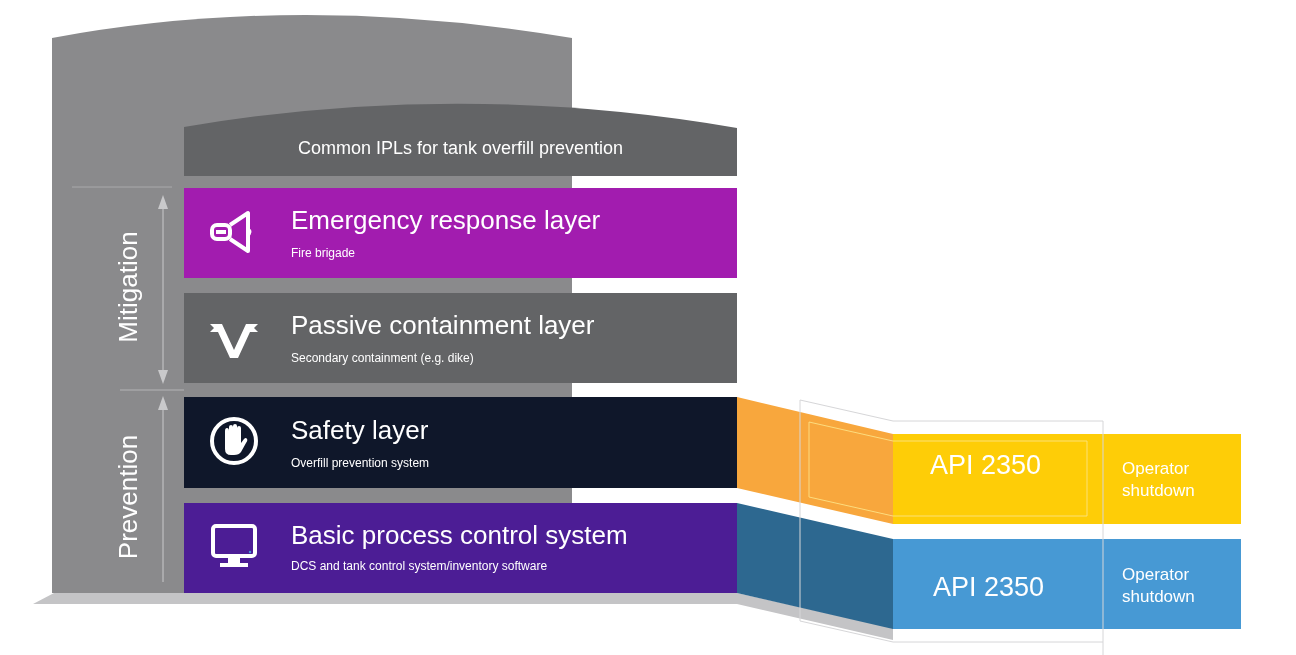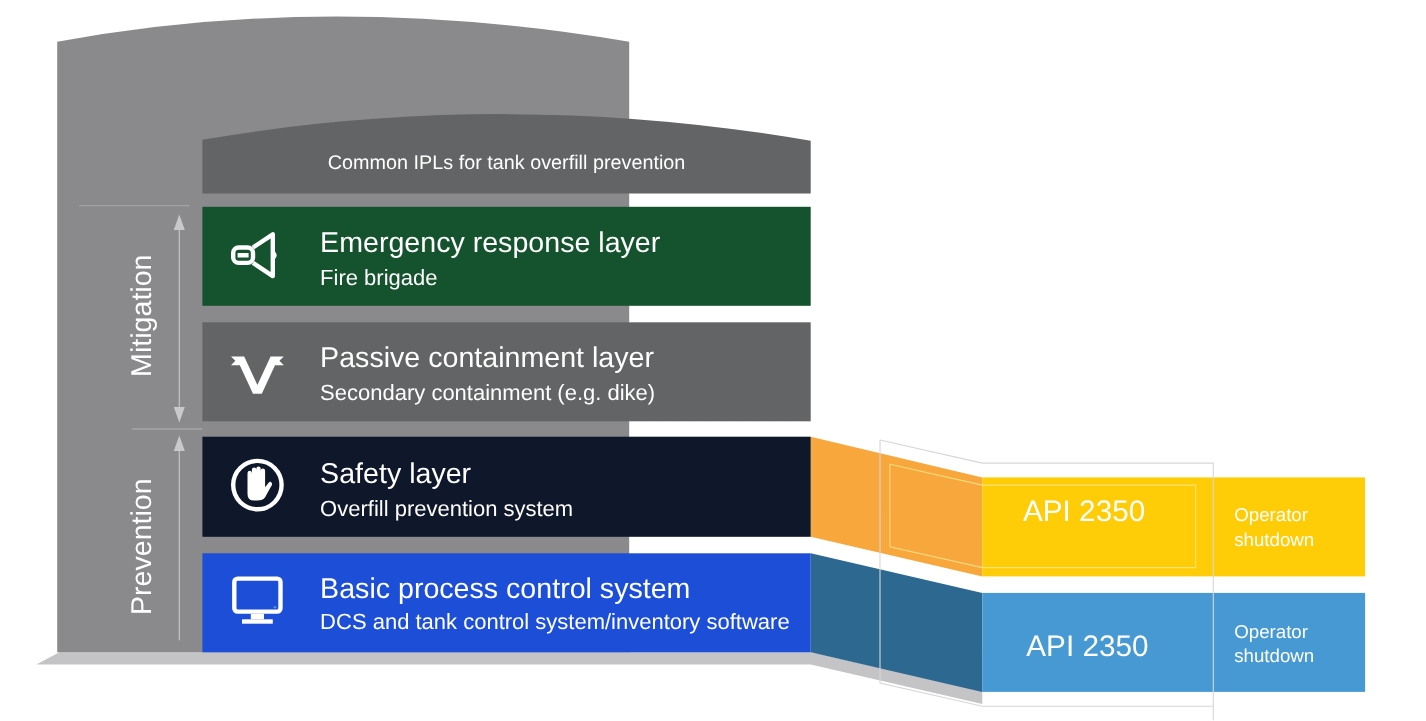--- a/index.html
+++ b/index.html
@@ -2,21 +2,21 @@
 <html><head>
 <meta charset="utf-8">
 <style>
   html, body { margin: 0; padding: 0; background: #ffffff; }
   body { width: 1296px; height: 655px; position: relative; overflow: hidden;
          font-family: "Liberation Sans", sans-serif; }
   #stage { position: absolute; left: 0; top: 0; width: 1296px; height: 655px; }
   .abs { position: absolute; }
   .layer { position: absolute; left: 184px; width: 553px; color: #ffffff; }
   .layer .title { position: absolute; left: 107px; font-size: 26px; line-height: 30px; white-space: nowrap; }
-  .layer .sub { position: absolute; left: 107px; font-size: 20px; line-height: 20px; white-space: nowrap; }
+  .layer .sub { position: absolute; left: 107px; font-size: 12px; line-height: 20px; white-space: nowrap; }
   .layer .icon { position: absolute; left: 24px; width: 52px; height: 52px; }
   .vlabel { position: absolute; color: #ffffff; font-size: 26px; white-space: nowrap;
             transform: rotate(-90deg); transform-origin: center center; text-align: center; }
   .std { position: absolute; color: #ffffff; font-size: 27px; line-height: 30px; white-space: nowrap; }
   .note { position: absolute; color: #ffffff; font-size: 17px; line-height: 22px; }
 </style>
 </head>
 <body>
 
 <div id="stage">
@@ -49,21 +49,21 @@
     <polyline points="800,400 800,621 893,642 1103,642" fill="none" stroke="#d6d6d8" stroke-width="1"></polyline>
 
     <polygon points="809,422 893,441 1087,441 1087,516 893,516 809,497" fill="none" stroke="#fde58a" stroke-width="1" opacity="0.85"></polygon>
   </svg>
 
   <div class="abs" style="left:184px;top:136px;width:553px;text-align:center;color:#fff;font-size:18px;line-height:24px;">Common IPLs for tank overfill prevention</div>
 
   <div class="vlabel" style="left:58px;top:272px;width:140px;height:30px;line-height:30px;">Mitigation</div>
   <div class="vlabel" style="left:58px;top:482px;width:140px;height:30px;line-height:30px;">Prevention</div>
 
-  <div class="layer" style="top:188px;height:90px;background:#14532d;">
+  <div class="layer" style="top:188px;height:90px;background:#a21caf;">
     <svg class="icon" style="top:19px" viewBox="0 0 52 52">
       <rect x="4" y="18" width="18" height="14" rx="5" fill="none" stroke="#fff" stroke-width="4"></rect>
       <path d="M 22 18 L 40 6 L 40 44 L 22 32" fill="none" stroke="#fff" stroke-width="4" stroke-linejoin="round"></path>
       <path d="M 40 20 Q 47 25 40 30" fill="#fff"></path>
       <line x1="8" y1="25" x2="18" y2="25" stroke="#fff" stroke-width="4"></line>
     </svg>
     <div class="title" style="top:17px">Emergency response layer</div>
     <div class="sub" style="top:55px">Fire brigade</div>
   </div>
 
@@ -77,21 +77,21 @@
 
   <div class="layer" style="top:397px;height:91px;background:#0f172a;">
     <svg class="icon" style="top:18px" viewBox="0 0 52 52">
       <circle cx="26" cy="26" r="22" fill="none" stroke="#fff" stroke-width="4"></circle>
       <path d="M 17 28 L 17 16 Q 17 13 19 13 Q 21 13 21 16 L 21 24 L 21 12 Q 21 10 23 10 Q 25 10 25 12 L 25 24 L 25 11 Q 25 9 27 9 Q 29 9 29 11 L 29 24 L 29 13 Q 29 11 31 11 Q 33 11 33 13 L 33 28 L 36 24 Q 38 22 39 24 Q 40 25 38 28 L 33 37 Q 31 40 26 40 L 23 40 Q 17 40 17 34 Z" fill="#fff"></path>
     </svg>
     <div class="title" style="top:18px">Safety layer</div>
     <div class="sub" style="top:56px">Overfill prevention system</div>
   </div>
 
-  <div class="layer" style="top:503px;height:90px;background:#1d4ed8;">
+  <div class="layer" style="top:503px;height:90px;background:#4c1d95;">
     <svg class="icon" style="top:18px" viewBox="0 0 52 52">
       <rect x="5" y="5" width="42" height="30" rx="3" fill="none" stroke="#fff" stroke-width="4"></rect>
       <rect x="20" y="37" width="12" height="5" fill="#fff"></rect>
       <rect x="12" y="42" width="28" height="4" fill="#fff"></rect>
       <circle cx="42" cy="31" r="1.2" fill="#4799d4"></circle>
     </svg>
     <div class="title" style="top:17px">Basic process control system</div>
     <div class="sub" style="top:53px">DCS and tank control system/inventory software</div>
   </div>
 

